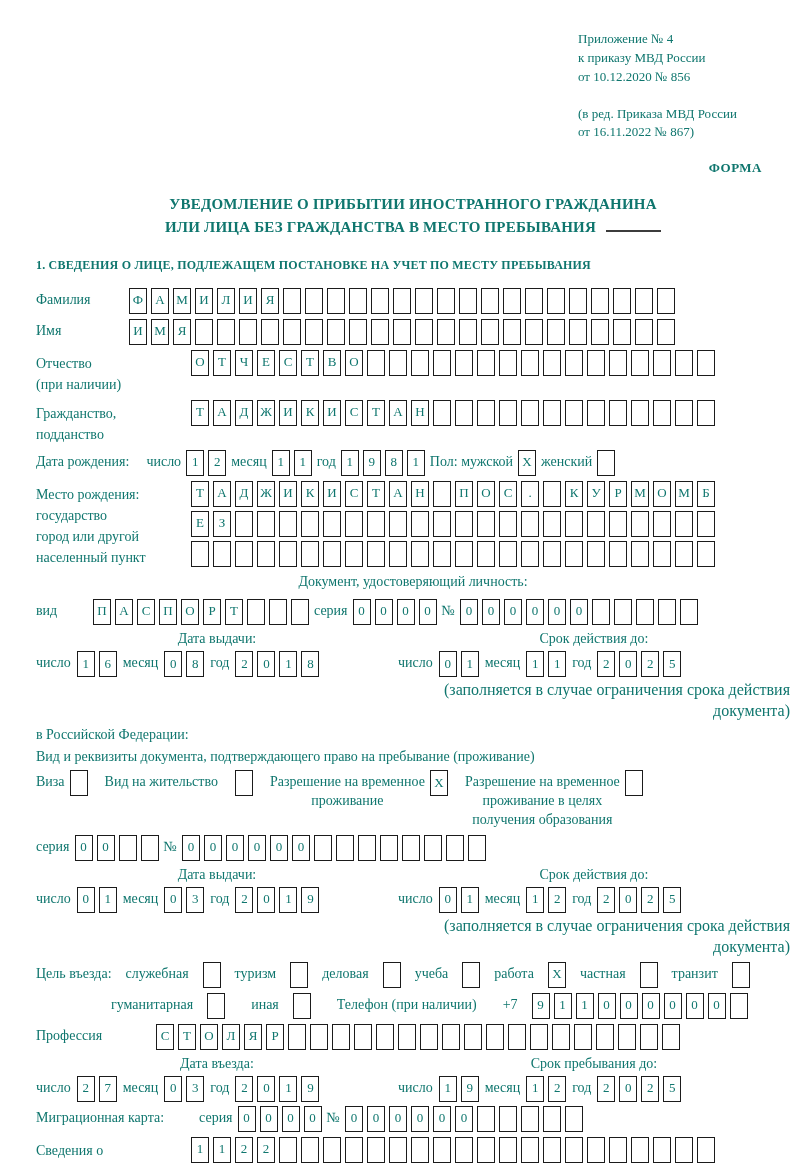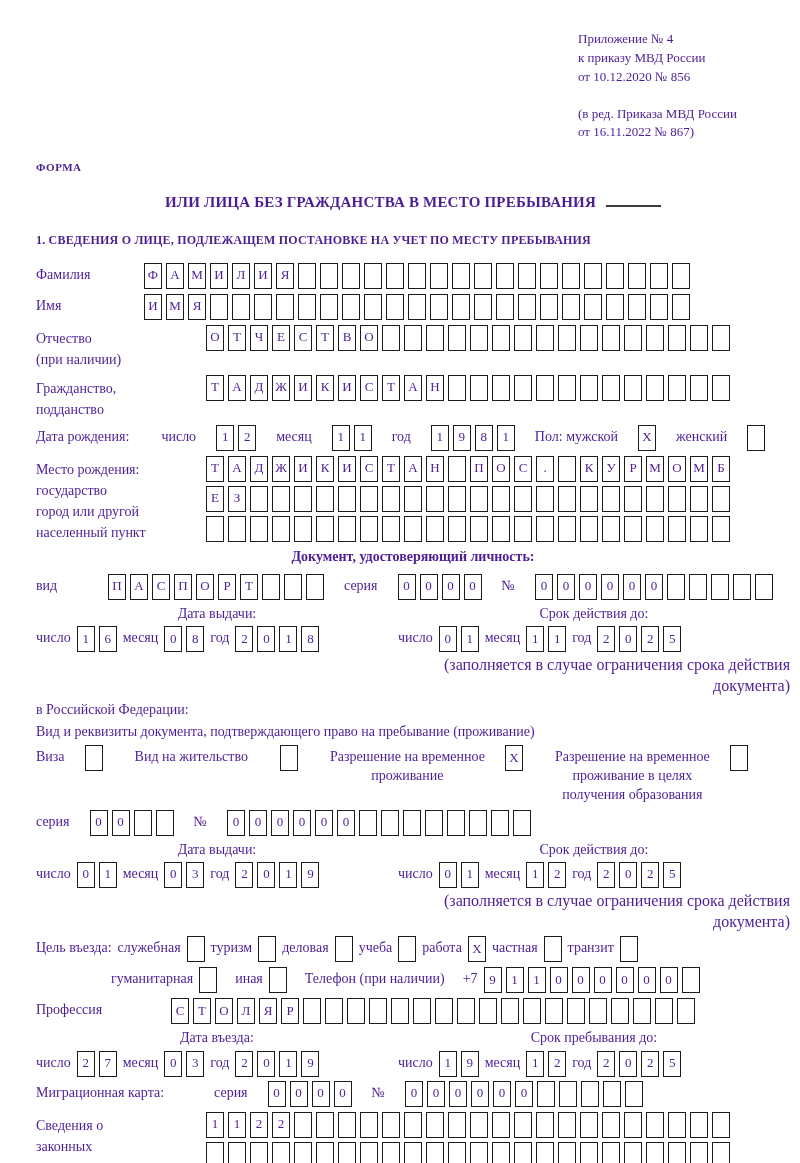--- a/index.html
+++ b/index.html
@@ -1,45 +1,45 @@
 <!DOCTYPE html>
 <html><head>
 <meta charset="utf-8">
 <style>
   html,body{margin:0;padding:0;background:#e8e8e8;}
   .page{
-    width:800px;height:1163px;margin:0 auto;background:#ffffff;color:#4c1d95;
+    width:800px;height:1163px;margin:0 auto;background:#ffffff;color:#0f766e;
     font-family:"Liberation Serif",serif;font-size:14px;line-height:1.3;
     padding:30px 10px 16px 36px;box-sizing:border-box;overflow:hidden;position:relative;
   }
   .hdr{margin-left:auto;margin-right:22px;width:190px;font-size:13px;line-height:1.45;}
   .hdr .gap{margin-top:18px;}
-  .form-label{font-weight:bold;font-size:11px;text-align:left;padding-right:28px;margin-top:18px;letter-spacing:0.5px;}
+  .form-label{font-weight:bold;font-size:13px;text-align:right;padding-right:28px;margin-top:18px;letter-spacing:0.5px;}
   .title{font-weight:bold;font-size:15px;text-align:center;margin-top:16px;line-height:1.5;letter-spacing:0.2px;}
   .blank-line{display:inline-block;width:55px;height:0.85em;border-bottom:2px solid #3c3c3c;margin-left:10px;}
   .sec-heading{font-weight:bold;font-size:12px;margin:20px 0 14px 0;letter-spacing:0.2px;}
-  .frow{display:flex;align-items:flex-start;gap:20px;margin-bottom:5px;}
-  .frow.tight-gap{gap:6px;}
+  .frow{display:flex;align-items:flex-start;gap:5px;margin-bottom:5px;}
+  .frow.tight-gap{gap:14px;}
   .lab{flex:none;padding-top:3px;}
   .lab.multi{padding-top:3px;line-height:1.5;}
   .w88{width:88px;}
   .w150{width:150px;}
   .w115{width:115px;}
   .w56{width:52px;}
   .ml30{margin-left:30px;}
   .ml12{margin-left:12px;}
   .indent{margin-left:75px;}
   .boxes{display:flex;gap:4px;flex:none;}
   .cbox{
     flex:none;width:16px;height:24px;border:1.6px solid #1b1b1b;background:#fff;
     display:flex;align-items:center;justify-content:center;
     font-size:13px;font-family:"Liberation Serif",serif;
   }
   .stack{display:flex;flex-direction:column;gap:4px;}
-  .doc-heading{font-weight:bold;text-align:center;margin:4px 0 8px 0;}
+  .doc-heading{font-weight:normal;text-align:center;margin:4px 0 8px 0;}
   .plain-line{margin:4px 0;}
   .dates-pair{display:flex;margin-bottom:4px;}
   .date-col{width:48%;}
   .date-col.right{width:52%;}
   .date-caption{text-align:center;margin-bottom:3px;}
   .date-row{display:flex;gap:6px;align-items:flex-start;}
   .date-note{font-size:16px;text-align:right;margin-top:3px;}
   .opt-caption{text-align:center;line-height:1.35;padding-top:3px;flex:none;}
 </style>
 </head>
@@ -51,20 +51,21 @@
     <div>Приложение № 4</div>
     <div>к приказу МВД России</div>
     <div>от 10.12.2020 № 856</div>
     <div class="gap">(в ред. Приказа МВД России</div>
     <div>от 16.11.2022 № 867)</div>
   </div>
 
   <div class="form-label">ФОРМА</div>
 
   <div class="title">
+    <div>УВЕДОМЛЕНИЕ О ПРИБЫТИИ ИНОСТРАННОГО ГРАЖДАНИНА</div>
     <div><span>ИЛИ ЛИЦА БЕЗ ГРАЖДАНСТВА В МЕСТО ПРЕБЫВАНИЯ</span><span class="blank-line"></span></div>
   </div>
 
   <div class="sec-heading">1. СВЕДЕНИЯ О ЛИЦЕ, ПОДЛЕЖАЩЕМ ПОСТАНОВКЕ НА УЧЕТ ПО МЕСТУ ПРЕБЫВАНИЯ</div>
 
   <div class="frow">
     <span class="lab w88">Фамилия</span>
     <span class="boxes">
         <span class="cbox">Ф</span>
         <span class="cbox">А</span>

